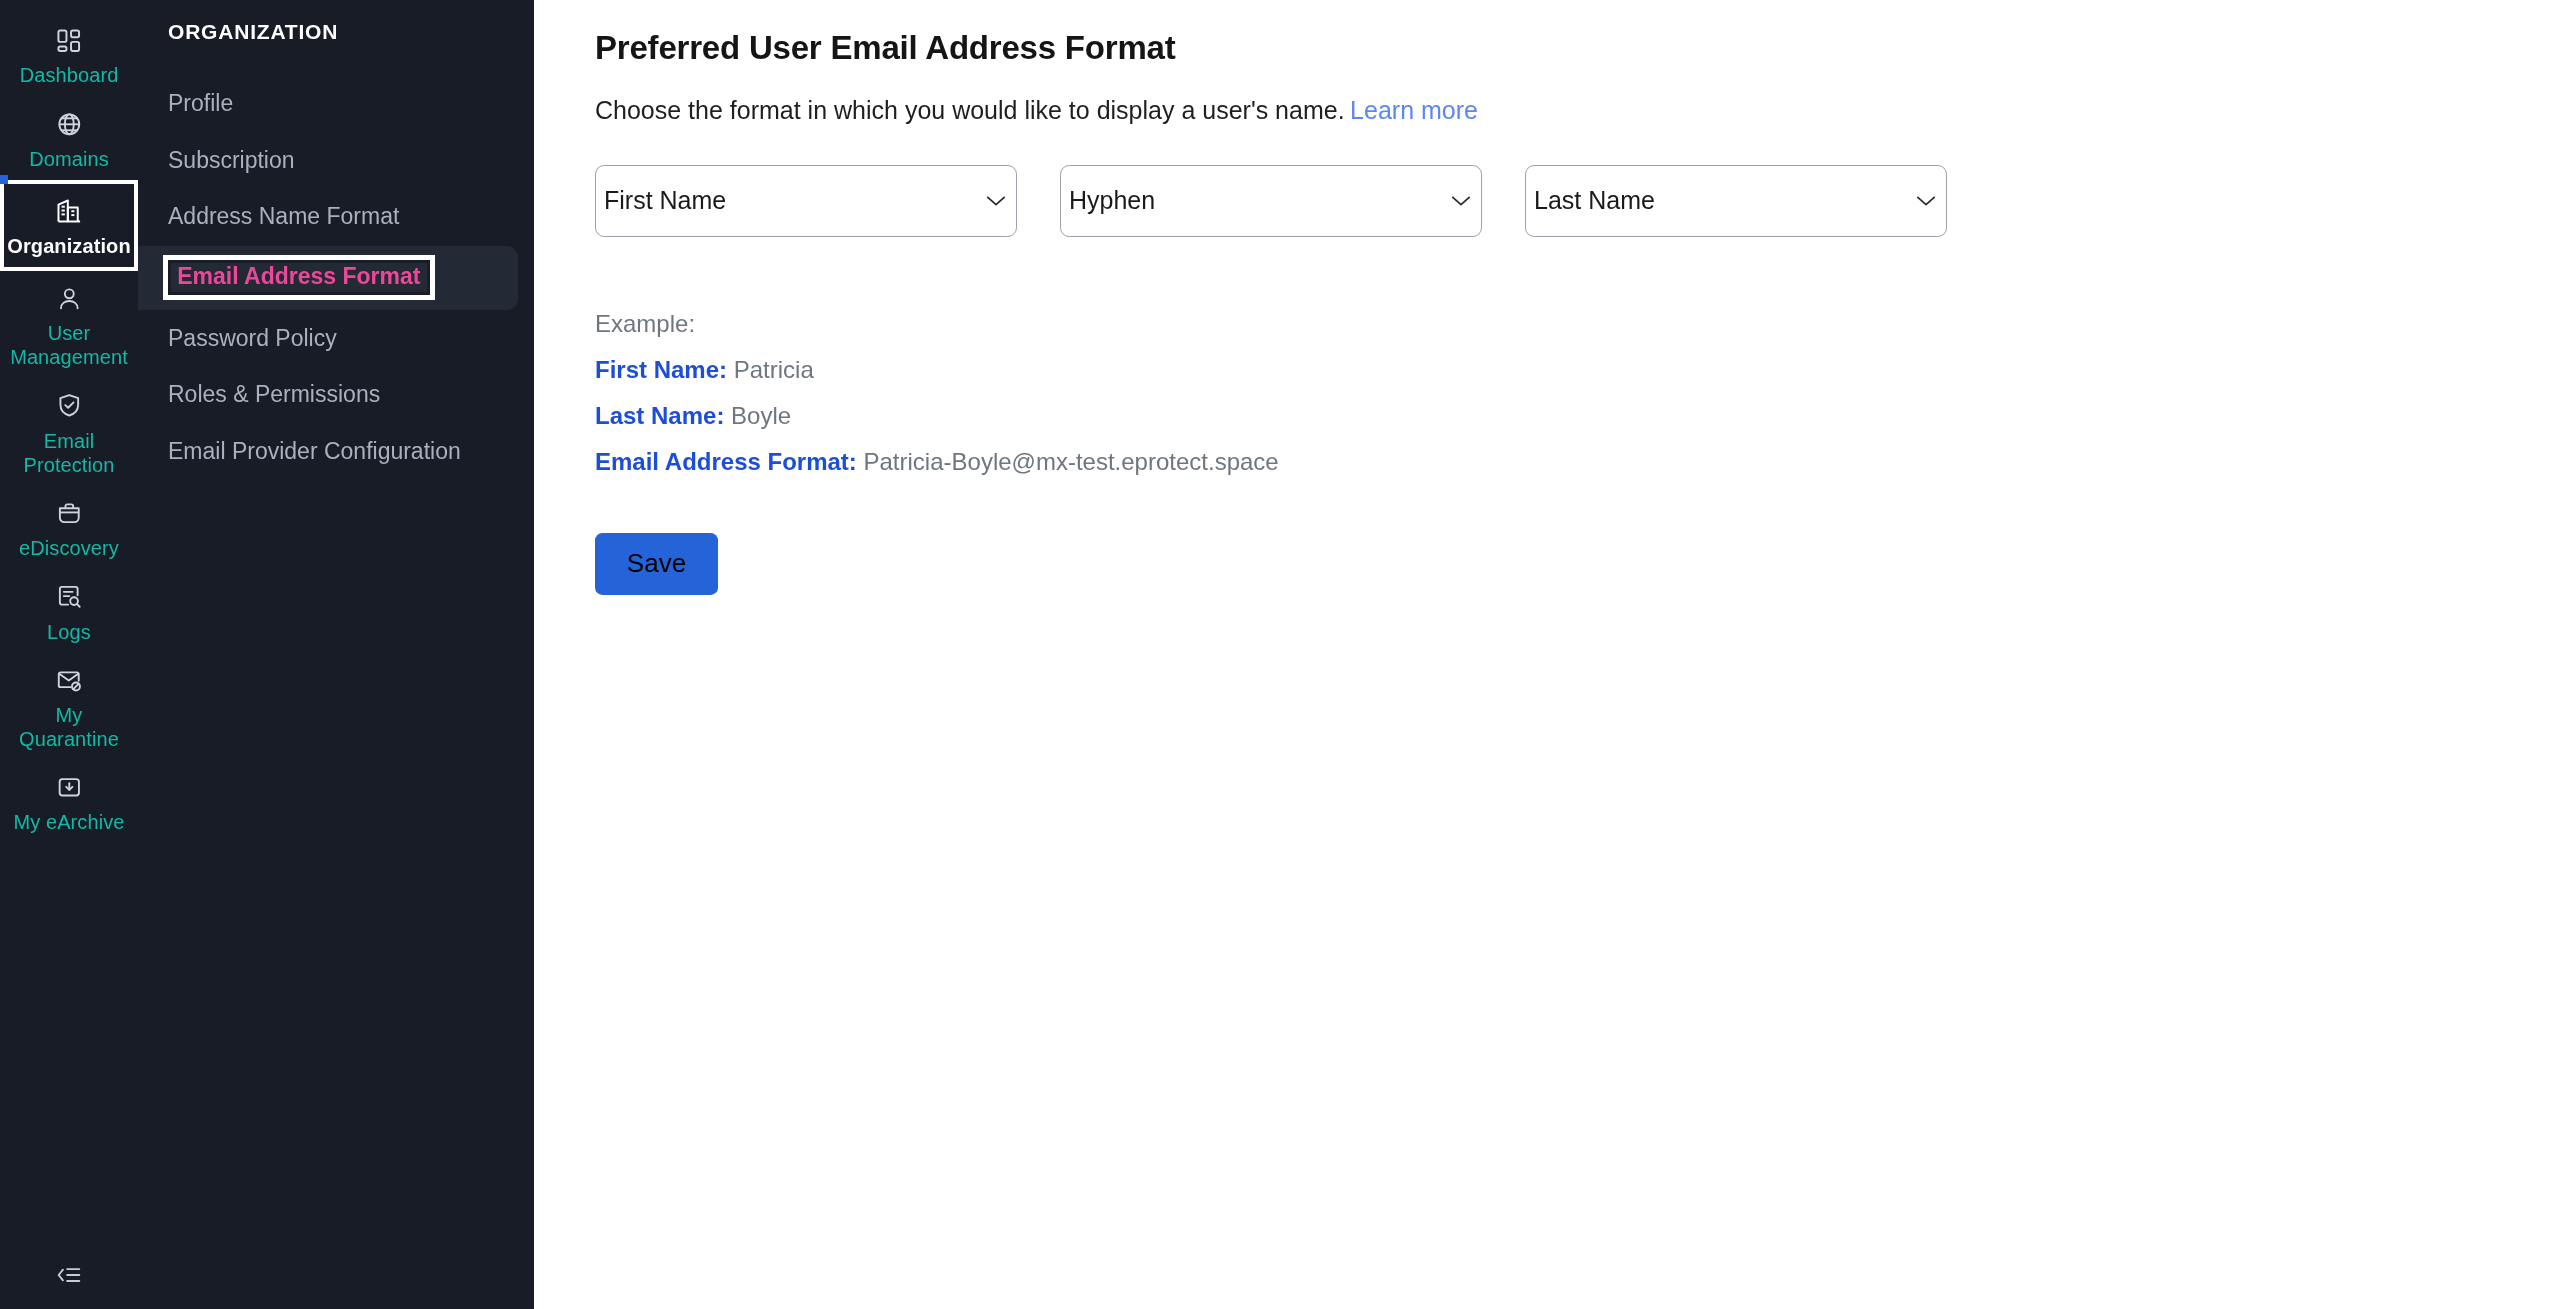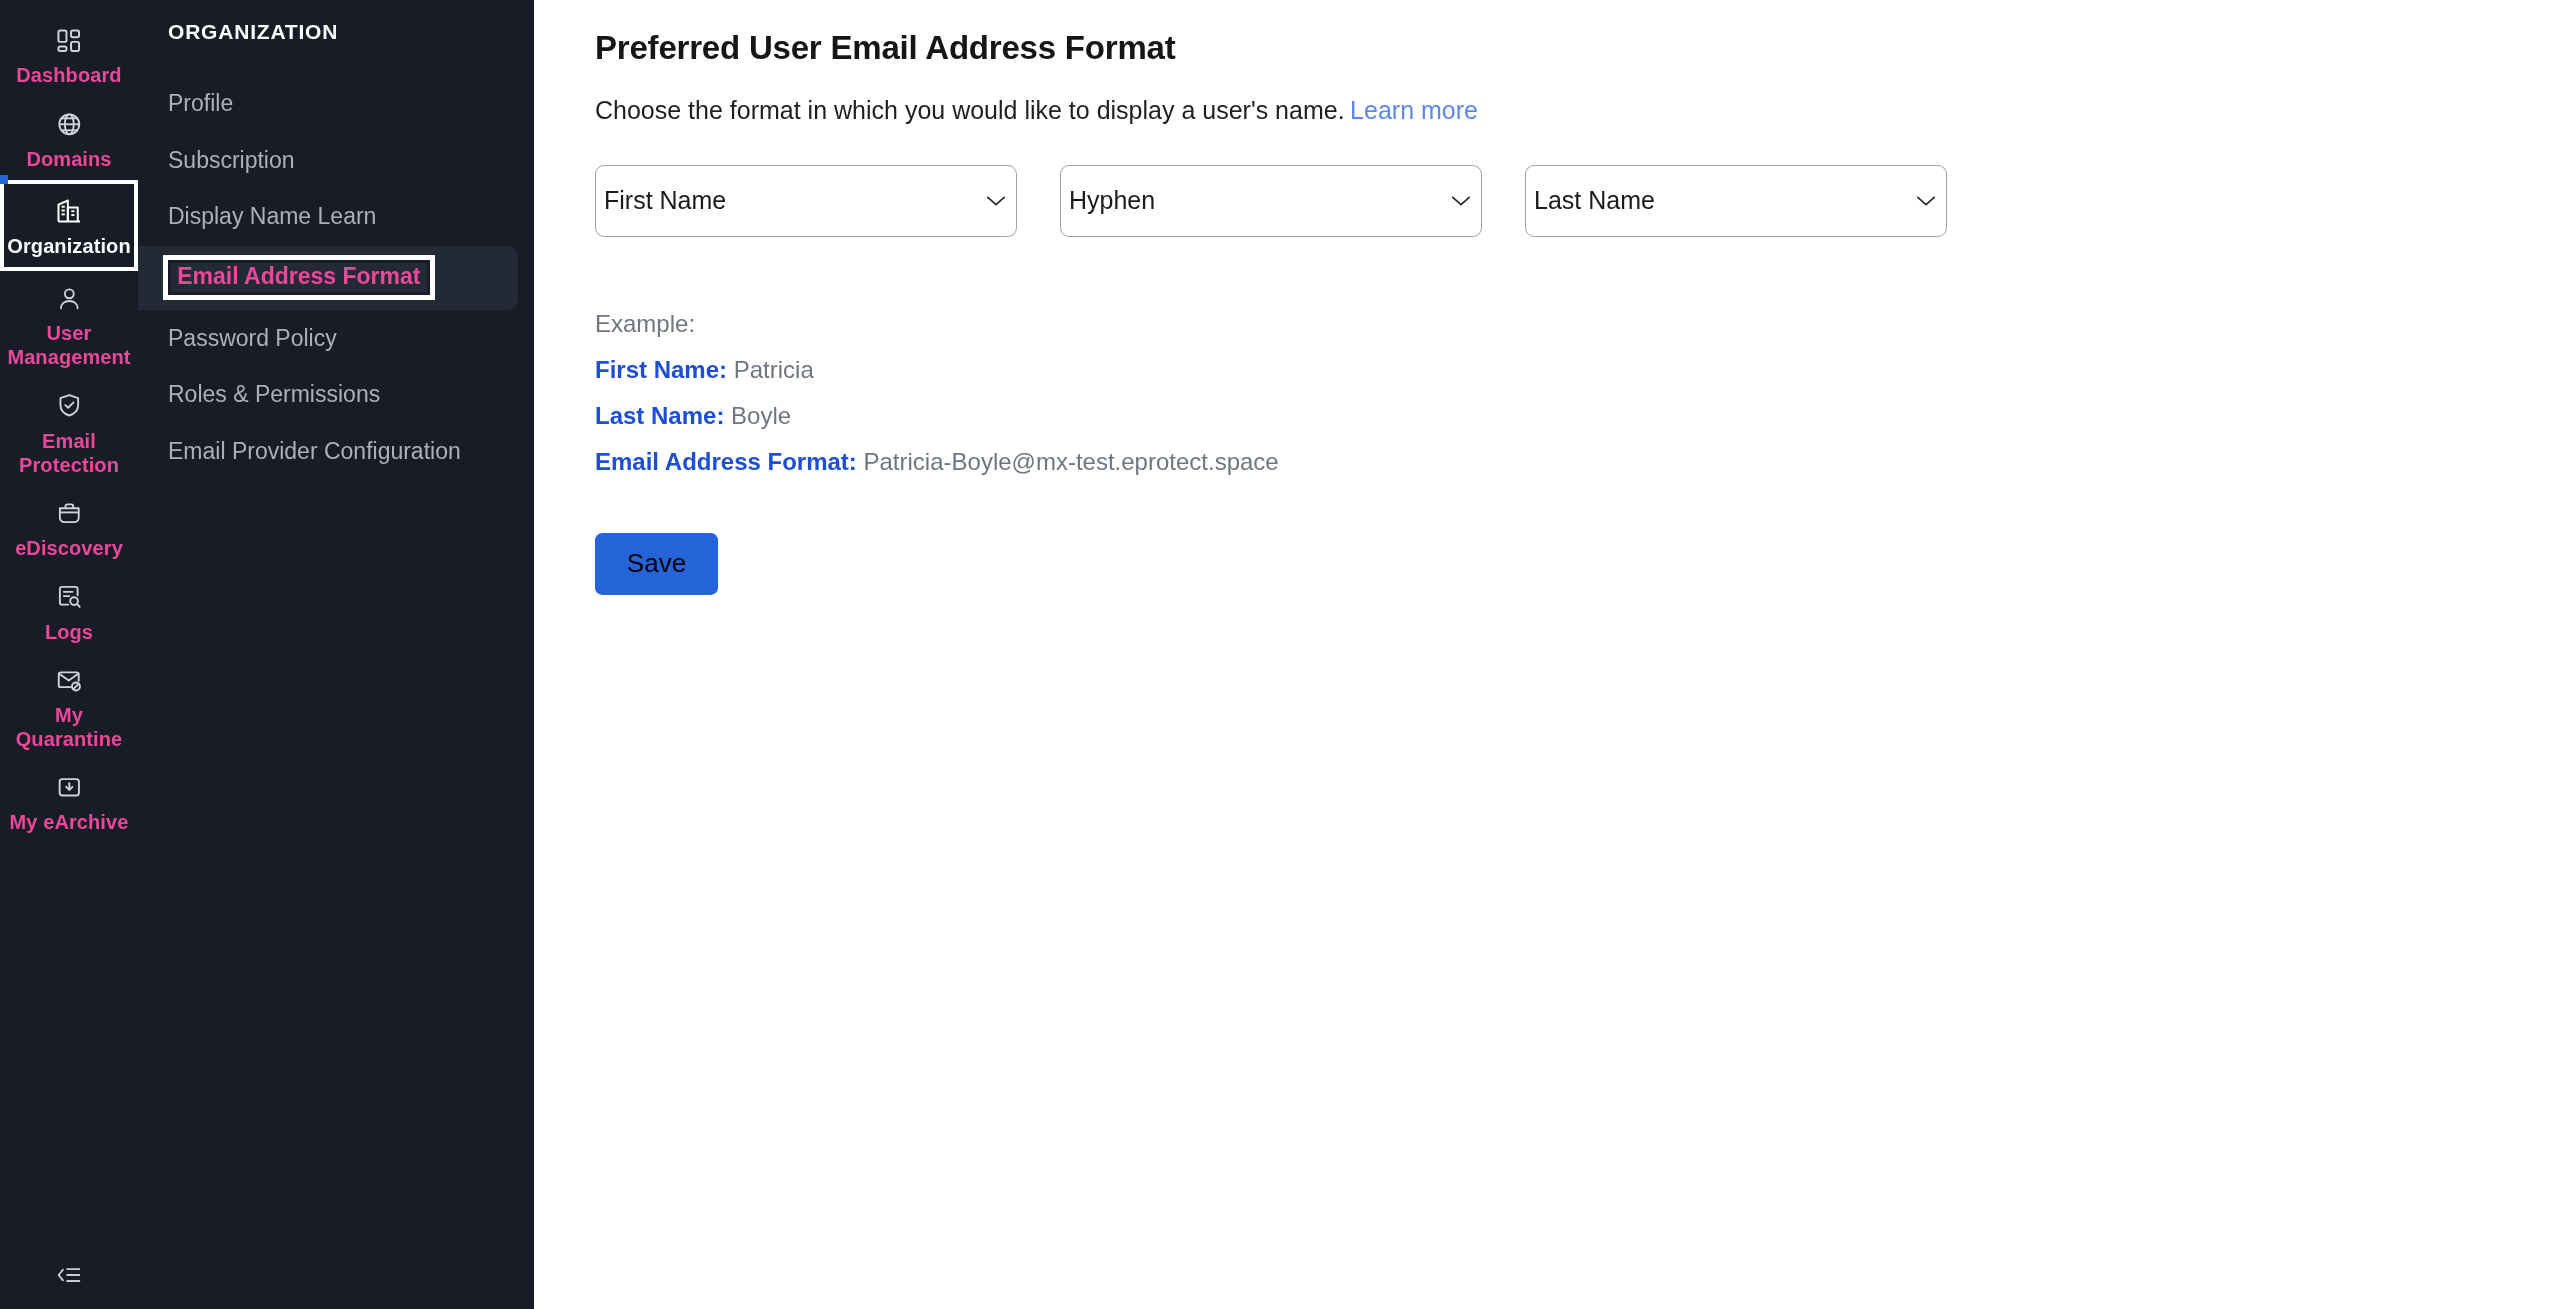--- a/index.html
+++ b/index.html
@@ -61,25 +61,24 @@
     display: flex;
     align-items: center;
     justify-content: center;
     color: #cfd4dc;
   }
   .rail-icon svg { display: block; }
 
   .rail-label {
     font-size: 20px;
     line-height: 24px;
-    color: #ec4899;
+    color: #14b8a6;
     text-align: center;
     letter-spacing: 0.1px;
     max-width: 130px;
-    font-weight: bold;
   }
 
   .rail-item.active .rail-label { color: #ffffff; font-weight: 700; }
   .rail-item.active .rail-icon { color: #ffffff; }
 
   
   .rail-item.active {
     outline: 4.6px solid #ffffff;
     outline-offset: -4.6px;
     box-shadow: inset 0 0 0 9.2px #171c26;
@@ -386,21 +385,21 @@
     <nav class="subnav">
       <div class="subnav-title">ORGANIZATION</div>
 
       <div class="subnav-item">
         <span class="subnav-label">Profile</span>
       </div>
       <div class="subnav-item">
         <span class="subnav-label">Subscription</span>
       </div>
       <div class="subnav-item">
-        <span class="subnav-label">Display Name Learn</span>
+        <span class="subnav-label">Address Name Format</span>
       </div>
       <div class="subnav-item active">
         <span class="subnav-label">Email Address Format</span>
       </div>
       <div class="subnav-item">
         <span class="subnav-label">Password Policy</span>
       </div>
       <div class="subnav-item">
         <span class="subnav-label">Roles &amp; Permissions</span>
       </div>

